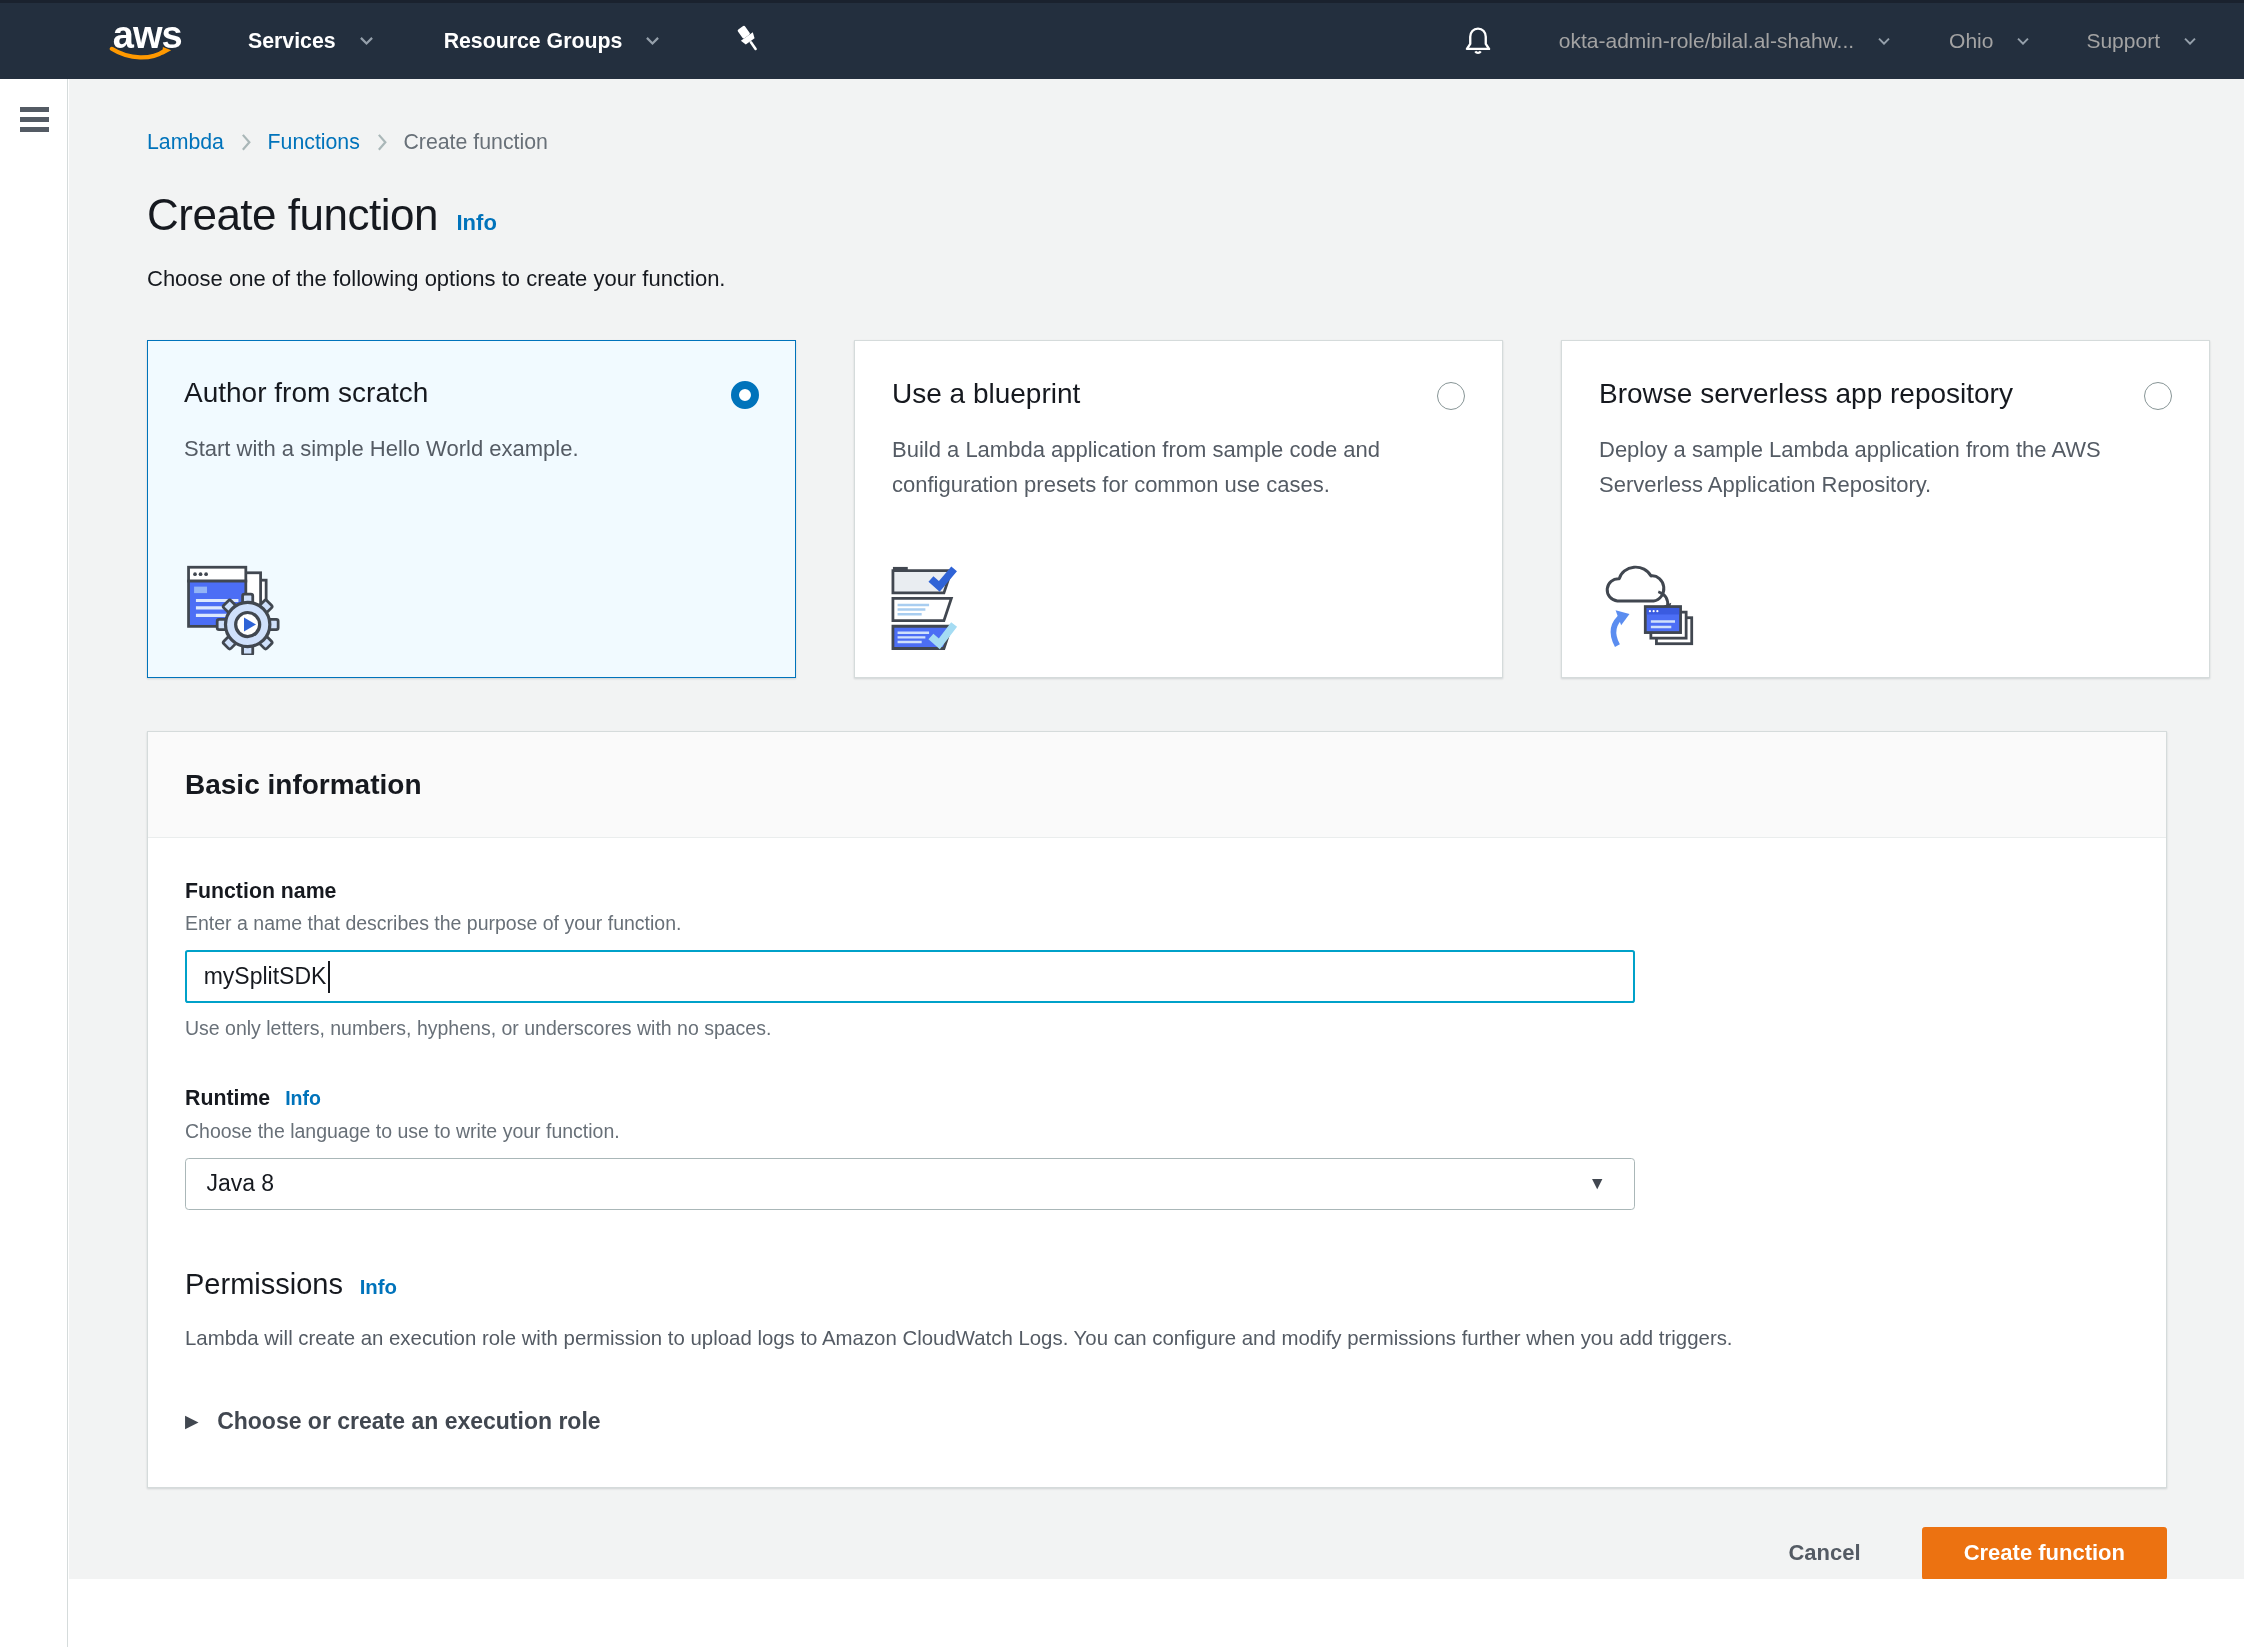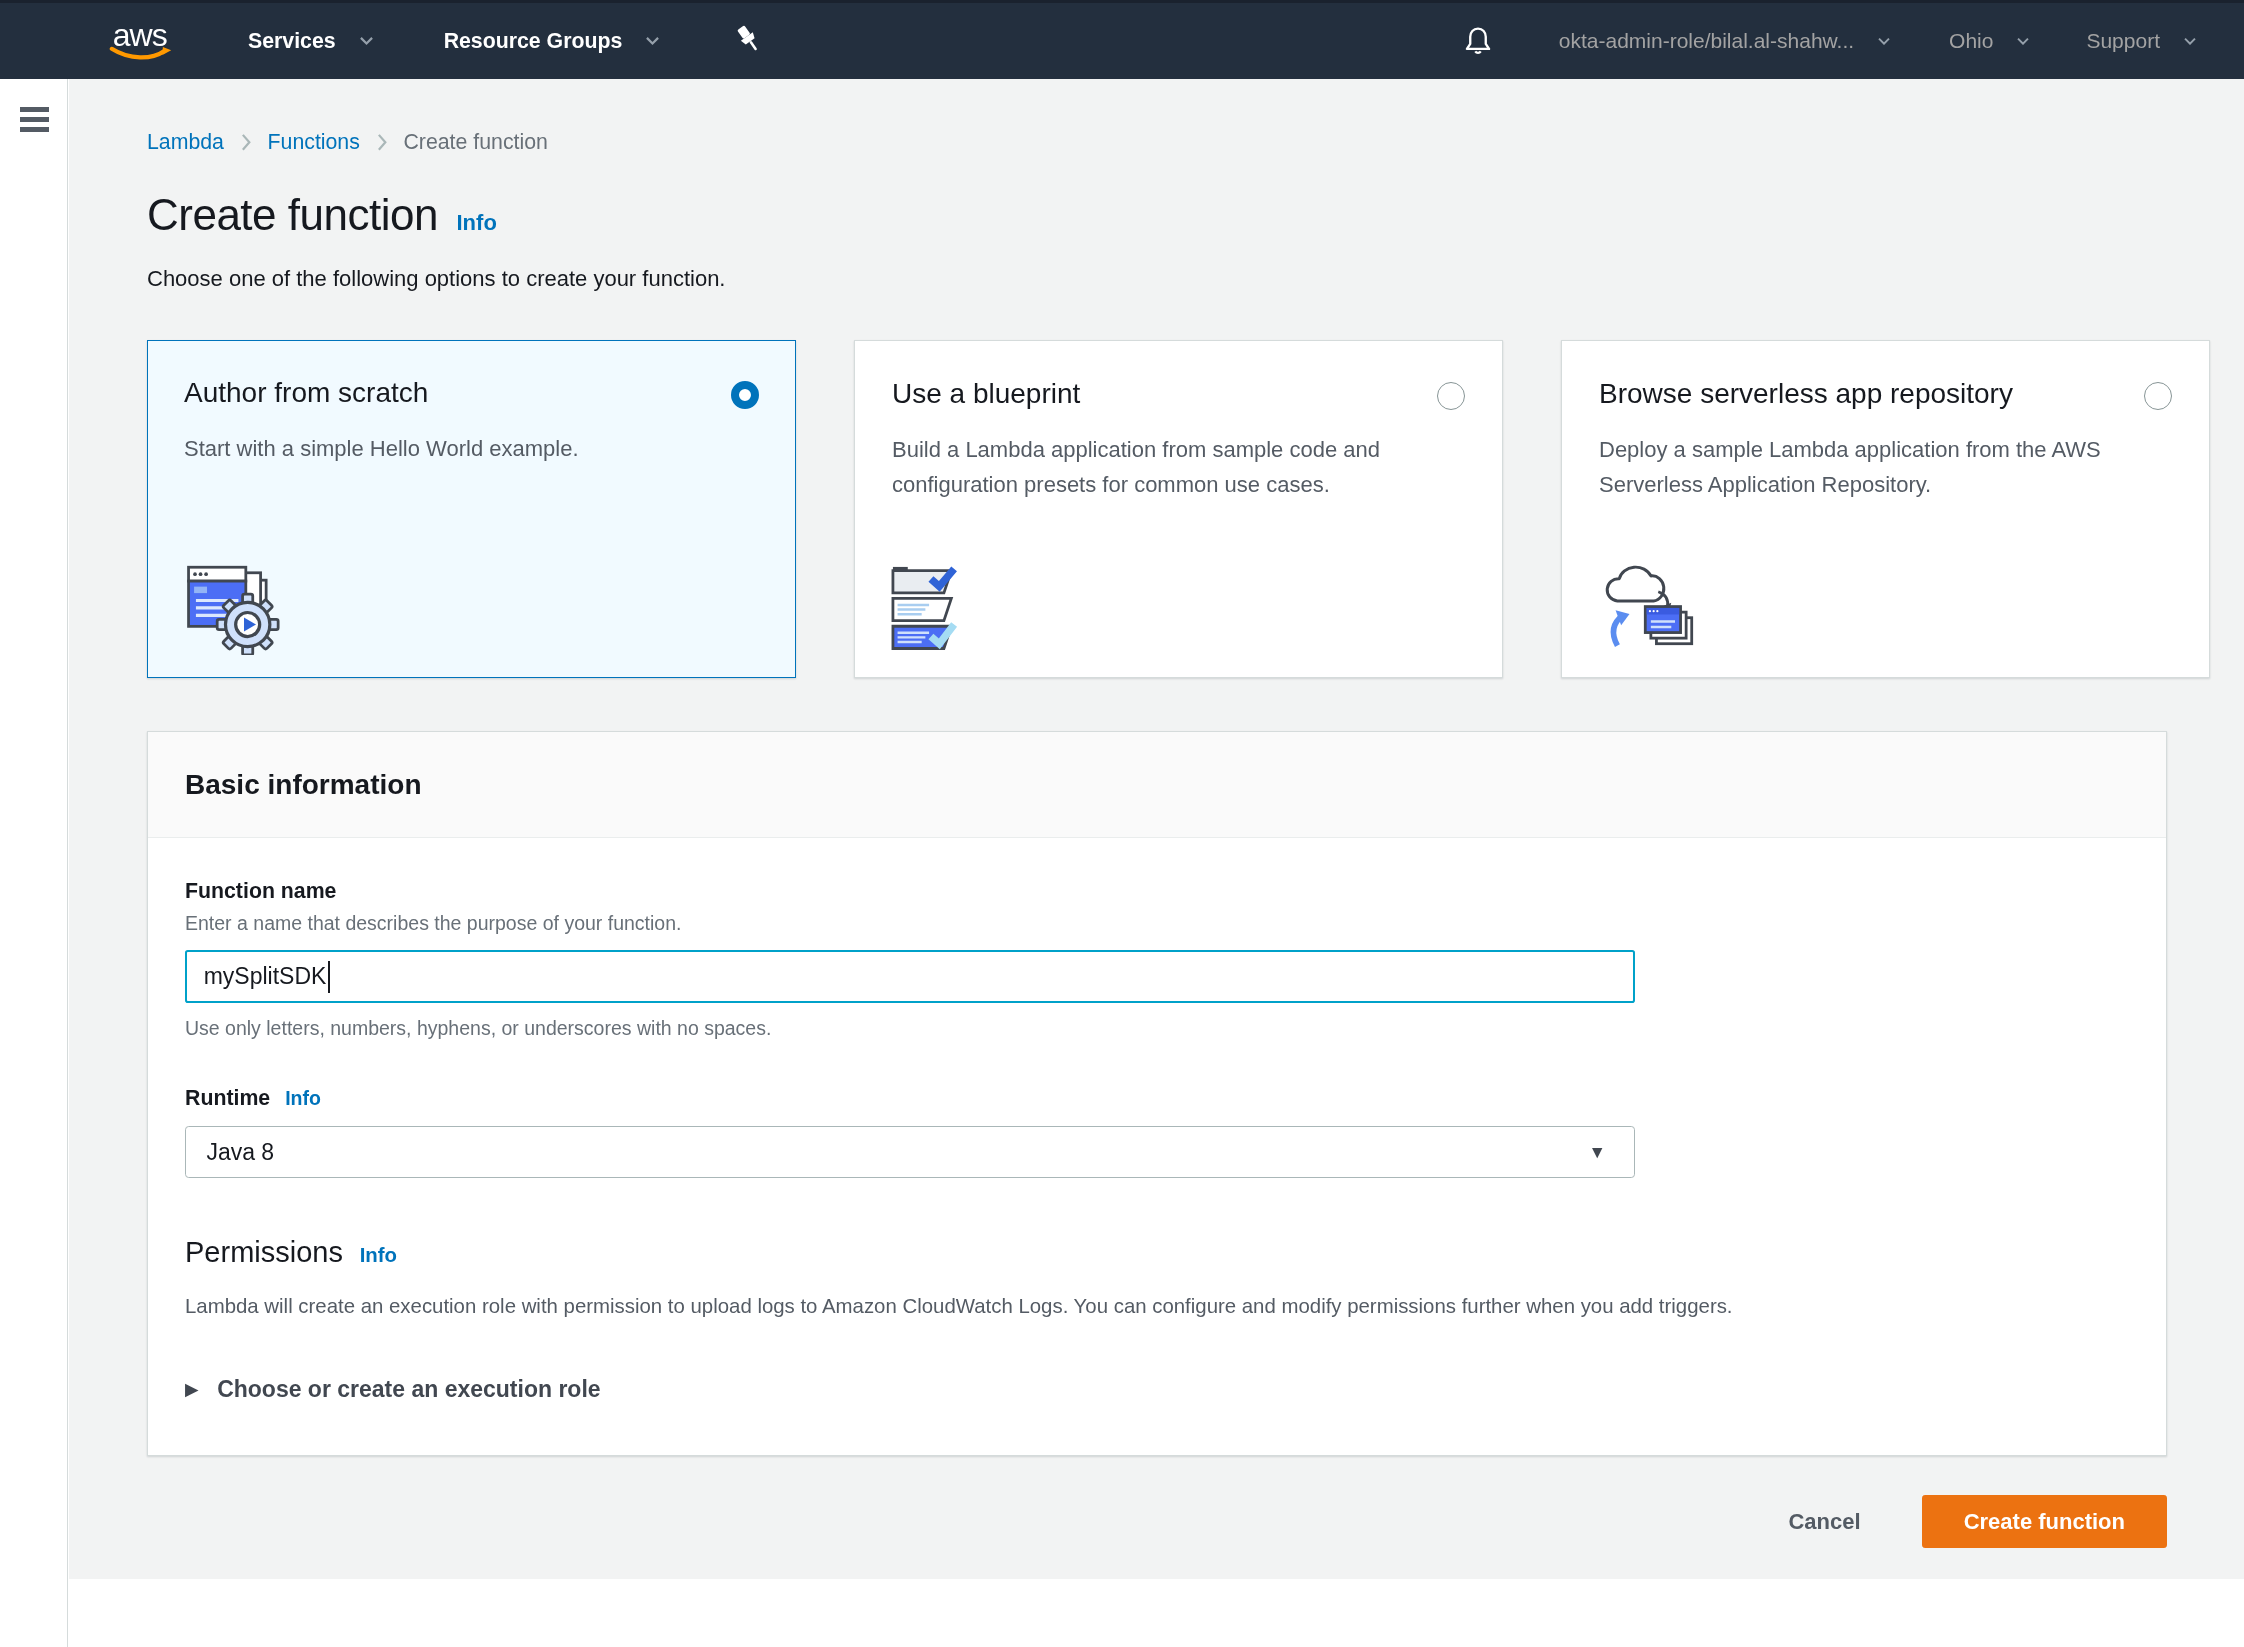--- a/index.html
+++ b/index.html
@@ -12,21 +12,21 @@
     color:#16191f;
   }
 
   
   .topnav {
     position:absolute; left:0; top:0; width:2245px; height:79px;
     background:#232f3e; border-top:3.7px solid #1a222e;
     display:flex; align-items:center;
   }
   .logo { margin-left:109px; width:72px; position:relative; cursor:pointer; }
-  .logo-text { color:#fff; font-size:32px; font-weight:normal; letter-spacing:-0.9px; line-height:28px; display:block; padding-left:3.7px; }
+  .logo-text { color:#fff; font-size:38px; font-weight:bold; letter-spacing:-0.9px; line-height:28px; display:block; padding-left:3.7px; }
   .logo-smile { display:block; margin-top:-3.7px; }
   .nav-item {
     display:flex; align-items:center; gap:23px;
     color:#ffffff; font-size:21.3px; font-weight:bold; cursor:pointer;
   }
   .nav-item.svc { margin-left:67px; }
   .nav-item.rg  { margin-left:70px; }
   .nav-pin { margin-left:72px; cursor:pointer; display:flex; align-items:center; }
   .nav-right { margin-left:auto; display:flex; align-items:center; margin-right:48px; }
   .nav-bell { cursor:pointer; display:flex; align-items:center; }
@@ -328,20 +328,21 @@
         <span>mySplitSDK</span>
         <span class="caret-bar"></span>
       </div>
       <div class="field-constraint">Use only letters, numbers, hyphens, or underscores with no spaces.</div>
 
       <div class="runtime-block">
         <div class="field-label">
           <span>Runtime</span>
           <span class="info-link label-info">Info</span>
         </div>
+        <div class="field-help">Choose the language to use to write your function.</div>
         <div class="select">
           <span>Java 8</span>
           <span class="select-arrow">▼</span>
         </div>
       </div>
 
       <div class="perm-block">
         <div class="perm-title-row">
           <span class="perm-title">Permissions</span>
           <span class="info-link perm-info">Info</span>

